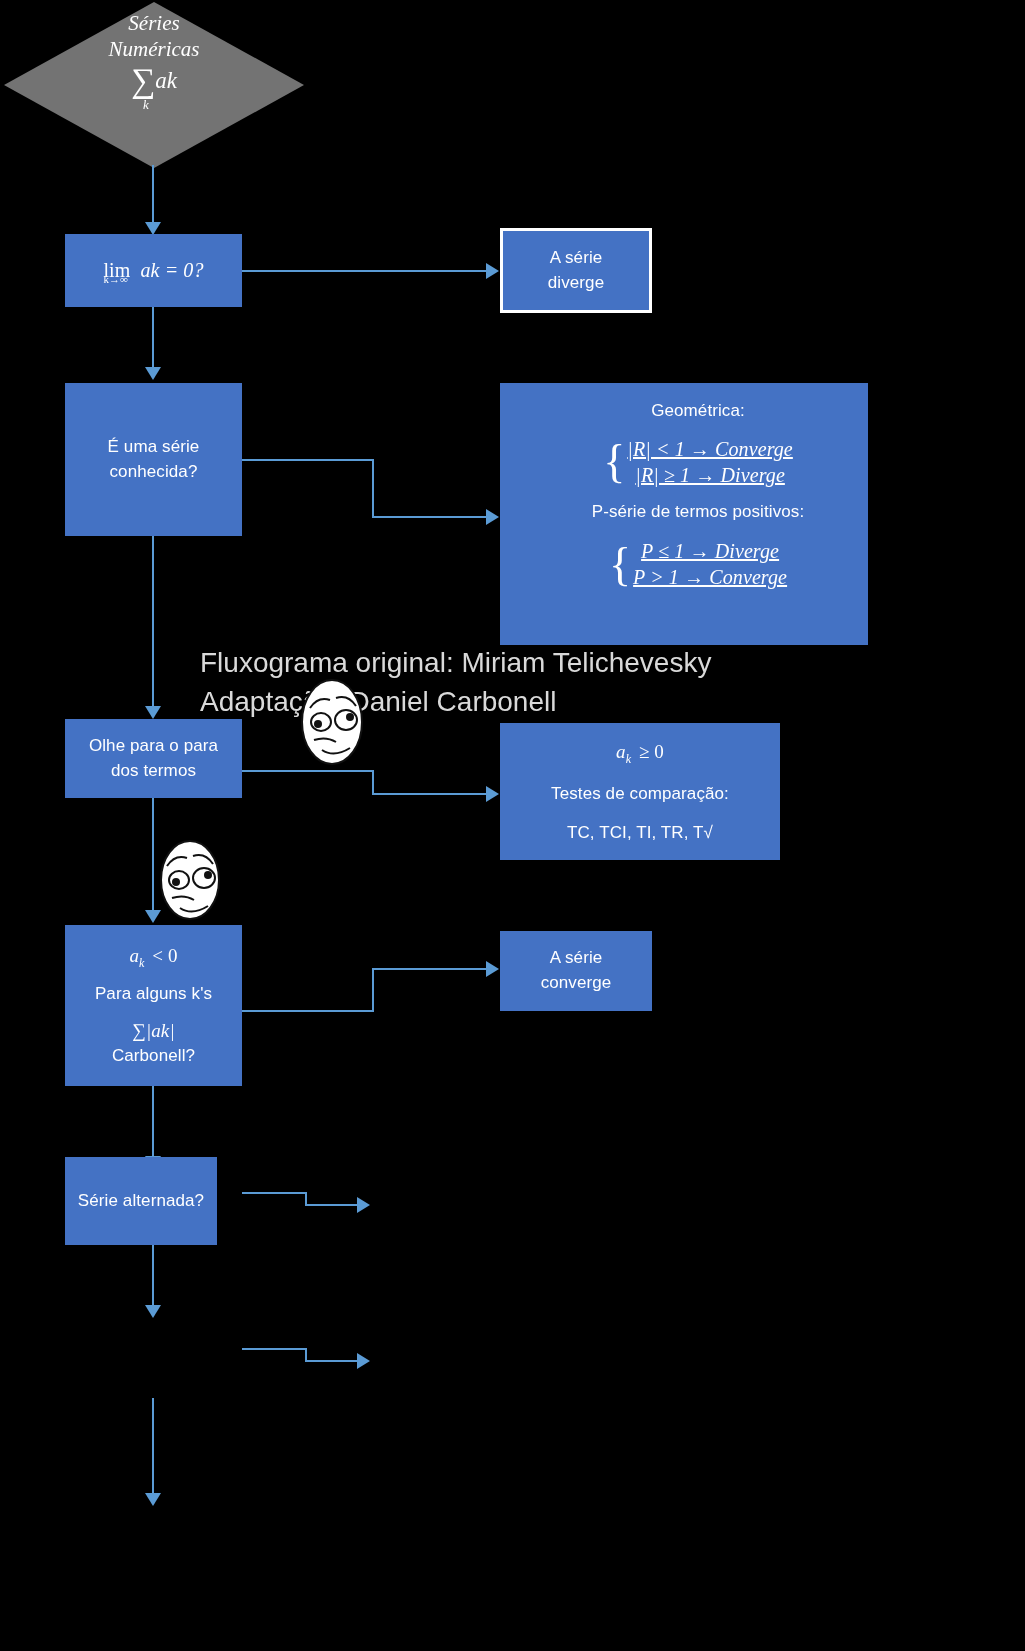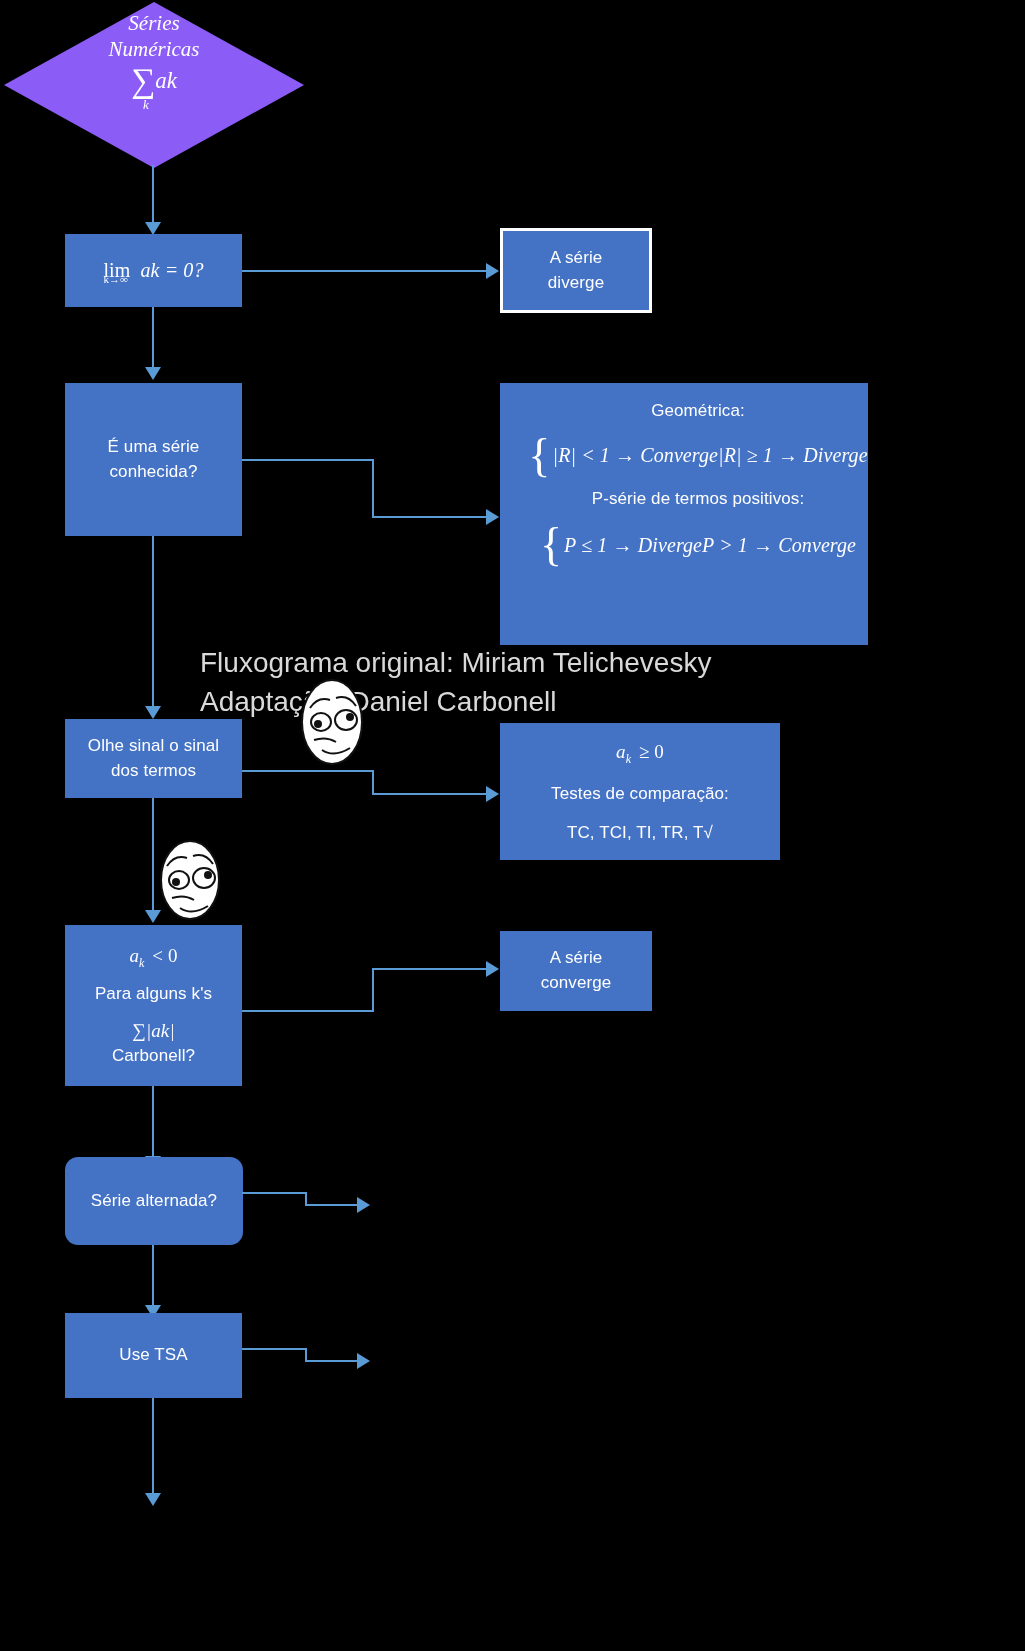--- a/index.html
+++ b/index.html
@@ -26,21 +26,21 @@
     justify-content: center;
     text-align: center;
     line-height: 1.45;
     font-size: 17px;
     letter-spacing: .1px;
   }
   .node.outlined { border: 3px solid #FFFFFF; }
 
   .diamond {
     position: absolute;
-    background: #8b5cf6;
+    background: #737373;
     color: #FFFFFF;
     clip-path: polygon(50% 0%, 100% 50%, 50% 100%, 0% 50%);
     display: flex;
     flex-direction: column;
     align-items: center;
     justify-content: flex-start;
     text-align: center;
   }
   .diamond .d-title {
     font-family: "Liberation Serif", serif;
@@ -112,21 +112,21 @@
     font-family: "Liberation Serif", serif;
     font-style: italic;
     font-size: 20px;
   }
   .cases .brace {
     font-size: 46px;
     font-style: normal;
     line-height: .85;
     margin-right: 2px;
   }
-  .cases .rows { display: flex; flex-direction: row; line-height: 1.3; }
+  .cases .rows { display: flex; flex-direction: column; line-height: 1.3; text-decoration: underline; }
 
   .meme {
     position: absolute;
     pointer-events: none;
   }
 </style>
 </head>
 <body>
 
 <div id="canvas">
@@ -212,21 +212,21 @@
       <ellipse cx="25" cy="44" rx="10" ry="9" fill="#ffffff" stroke="#111111" stroke-width="2"></ellipse>
       <ellipse cx="50" cy="42" rx="11" ry="10" fill="#ffffff" stroke="#111111" stroke-width="2"></ellipse>
       <circle cx="22" cy="46" r="4" fill="#111111"></circle>
       <circle cx="54" cy="39" r="4" fill="#111111"></circle>
       <path d="M18 62 Q30 58 40 64" fill="none" stroke="#111111" stroke-width="2"></path>
       <path d="M26 72 Q38 80 54 70" fill="none" stroke="#111111" stroke-width="2"></path>
     </svg>
   </div>
 
   <div class="node" style="left:65px; top:719px; width:177px; height:79px;">
-    <div>Olhe sinal o sinal</div>
+    <div>Olhe para o para</div>
     <div>dos termos</div>
   </div>
 
   <div class="hline" style="left:242px; top:770px; width:132px;"></div>
   <div class="vline" style="left:372px; top:770px; height:24px;"></div>
   <div class="hline" style="left:372px; top:793px; width:114px;"></div>
   <div class="arrow-right" style="left:486px; top:786px;"></div>
 
   <div class="node" style="left:500px; top:723px; width:280px; height:137px; justify-content:center;">
     <div class="mathserif" style="font-size:19px; margin-bottom:14px;">
@@ -270,35 +270,32 @@
   <div class="arrow-right" style="left:486px; top:961px;"></div>
 
   <div class="node" style="left:500px; top:931px; width:152px; height:80px;">
     <div>A série</div>
     <div>converge</div>
   </div>
 
   <div class="vline" style="left:152px; top:1086px; height:74px;"></div>
   <div class="arrow-down" style="left:145px; top:1156px;"></div>
 
-  <div class="node" style="left:65px; top:1157px; width:178px; height:88px;border-radius:13px;">
+  <div class="node" style="left:65px; top:1157px; width:152px; height:88px;">
     <div>Série alternada?</div>
   </div>
 
   <div class="hline" style="left:242px; top:1192px; width:65px;"></div>
   <div class="vline" style="left:305px; top:1192px; height:13px;"></div>
   <div class="hline" style="left:305px; top:1204px; width:52px;"></div>
   <div class="arrow-right" style="left:357px; top:1197px;"></div>
 
   <div class="vline" style="left:152px; top:1245px; height:64px;"></div>
   <div class="arrow-down" style="left:145px; top:1305px;"></div>
 
-  <div class="node" style="left:65px; top:1313px; width:177px; height:85px;">
-    <div>Use TSA</div>
-  </div>
 
   <div class="hline" style="left:242px; top:1348px; width:65px;"></div>
   <div class="vline" style="left:305px; top:1348px; height:13px;"></div>
   <div class="hline" style="left:305px; top:1360px; width:52px;"></div>
   <div class="arrow-right" style="left:357px; top:1353px;"></div>
 
   <div class="vline" style="left:152px; top:1398px; height:99px;"></div>
   <div class="arrow-down" style="left:145px; top:1493px;"></div>
 
 </div>

